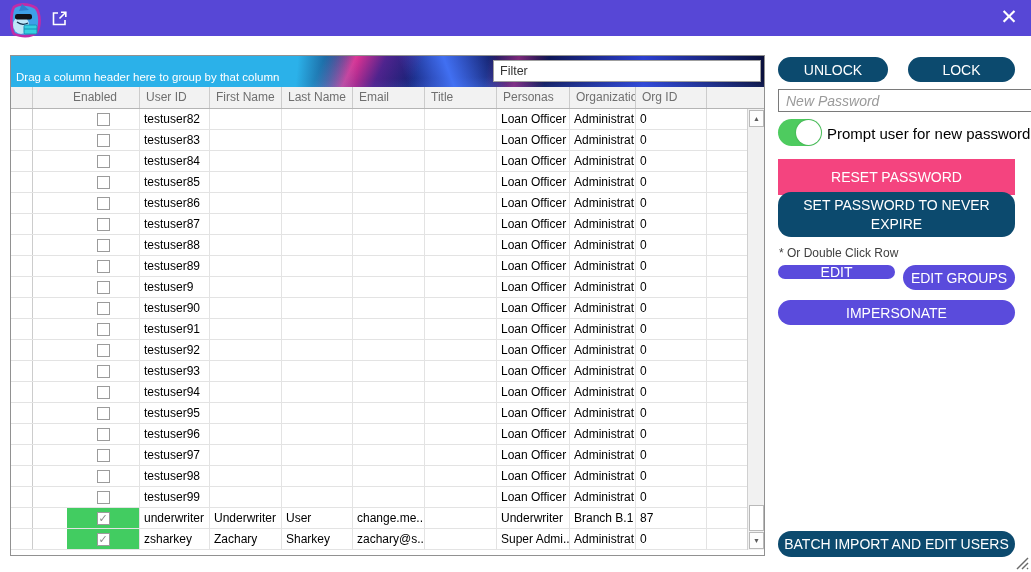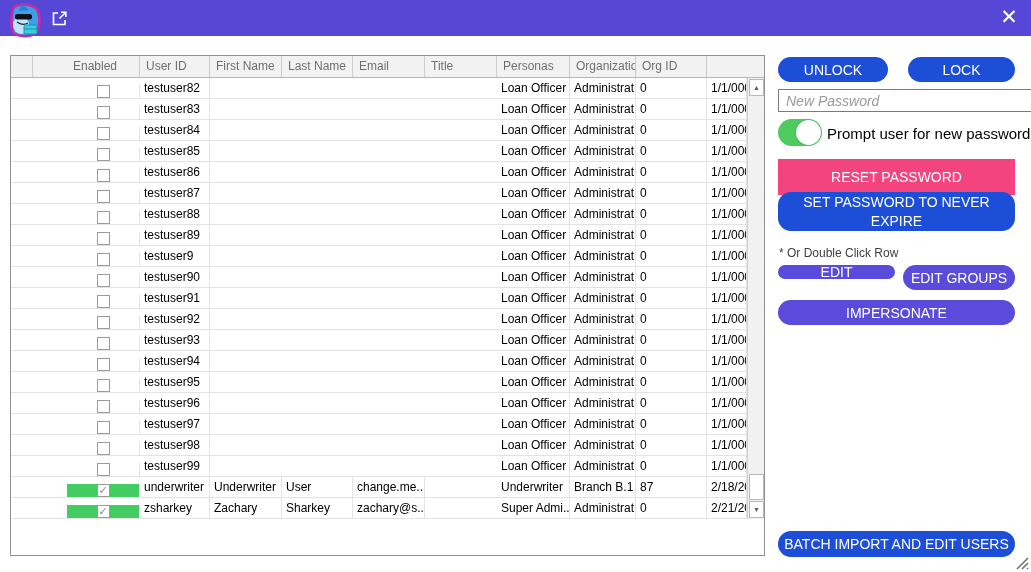--- a/index.html
+++ b/index.html
@@ -49,21 +49,21 @@
   .col-email    { width:72px; flex:none; }
   .col-title    { width:72px; flex:none; }
   .col-personas { width:73px; flex:none; }
   .col-org      { width:66px; flex:none; }
   .col-orgid    { width:71px; flex:none; }
   .col-login    { flex:1;margin-top:26px; }
   .col-scroll   { width:17px; flex:none; border-right:none; }
 
   .rows-viewport { position:relative; height:441px; }
   .rows { width:736px; }
-  .grow { display:flex; height:21px; border-bottom:1px solid #e3e3e3; background:#fff;align-items:flex-end; }
+  .grow { display:flex; height:21px; border-bottom:1px solid #e3e3e3; background:#fff; }
   .gcell { border-right:1px solid #e3e3e3; font-size:12px; color:#000; line-height:20px;
            padding:0 4px; white-space:nowrap; overflow:hidden; }
   .gcell.col-ind { border-right:1px solid #cccccc; }
   .cell-enabled { display:flex; align-items:center; justify-content:center; padding:0; }
   .cell-enabled.on { background:#42cc61; }
   .checkbox { width:13px; height:13px; border:1px solid #9b9b9b; background:#fff;
               display:flex; align-items:center; justify-content:center; cursor:pointer; }
   .check { font-size:11px; line-height:11px; color:#8a8a8a; }
 
   
@@ -71,36 +71,36 @@
   .sb-btn { position:absolute; left:1px; width:15px; height:17px; background:#fdfdfd; border:1px solid #b9b9b9;
             display:flex; align-items:center; justify-content:center; font-size:7px; color:#5a5a5a; cursor:pointer; }
   .sb-up { top:1px; }
   .sb-down { bottom:1px; }
   .sb-thumb { position:absolute; left:1px; bottom:19px; width:15px; height:26px; background:#ffffff;
               border:1px solid #b9b9b9; cursor:grab; }
 
   
   .btn { position:absolute; border:none; color:#fff; font-size:14px; font-family:"Liberation Sans", sans-serif;
          display:flex; align-items:center; justify-content:center; cursor:pointer; text-align:center; }
-  .btn-blue   { background:#1d4ed8; }
+  .btn-blue   { background:#0c4a6e; }
   .btn-pink   { background:#f4447f; }
   .btn-purple { background:#5a4bdc; }
 
   .b-unlock { left:778px; top:57px;  width:110px; height:25px; border-radius:13px; }
   .b-lock   { left:908px; top:57px;  width:107px; height:25px; border-radius:13px; }
   .new-pass { position:absolute; left:778px; top:89px; width:272px; height:23px; border:1px solid #7a7a7a;
               padding:0 7px; font-size:14px; font-family:"Liberation Sans", sans-serif; }
   .new-pass::placeholder { color:#9a9a9a; font-style:italic; opacity:1; }
   .toggle { position:absolute; left:778px; top:119px; width:44px; height:27px; border-radius:14px;
             background:#4ecb5f; cursor:pointer; }
   .knob { position:absolute; right:1px; top:1px; width:25px; height:25px; border-radius:50%;
           background:#ffffff; box-shadow:0 0 2px rgba(0,0,0,0.25); }
   .toggle-label { position:absolute; left:827px; top:125px; font-size:15px; color:#000; }
   .b-reset  { left:778px; top:159px; width:237px; height:36px; border-radius:0; }
-  .b-expire { left:778px; top:192px; width:237px; height:39px; border-radius:13px; line-height:1.3; padding:12px 24px; }
+  .b-expire { left:778px; top:192px; width:237px; height:45px; border-radius:13px; line-height:1.3; padding:12px 24px; }
   .dbl-hint { position:absolute; left:779px; top:246px; font-size:12px; color:#404040; }
   .b-edit   { left:778px; top:265px; width:117px; height:14px; border-radius:13px; }
   .b-groups { left:903px; top:265px; width:112px; height:25px; border-radius:13px; }
   .b-imp    { left:778px; top:300px; width:237px; height:25px; border-radius:13px; }
   .b-batch  { left:778px; top:531px; width:237px; height:26px; border-radius:13px; }
 
   .resize-grip { position:absolute; right:2px; bottom:2px; width:13px; height:13px; cursor:nwse-resize; }
 </style>
 </head>
 <body>
@@ -118,20 +118,24 @@
   </svg>
   <svg class="ext-icon" viewBox="0 0 19 19" fill="none" stroke="#ffffff" stroke-width="1.6">
     <path d="M8 4 H3.5 V15.5 H15 V11"></path>
     <path d="M11 3.2 H15.8 V8"></path>
     <path d="M15.8 3.2 L9.5 9.5"></path>
   </svg>
   <div class="close-btn">✕</div>
 </div>
 
 <div class="grid">
+  <div class="group-panel">
+    <div class="group-hint">Drag a column header here to group by that column</div>
+    <input class="filter-input" type="text" placeholder="Filter" style="">
+  </div>
 
   <div class="header-row">
     <div class="hcell col-ind"></div>
     <div id="header-cells" style="display:contents"><div class="hcell col-enabled">Enabled</div><div class="hcell col-userid">User ID</div><div class="hcell col-first">First Name</div><div class="hcell col-last">Last Name</div><div class="hcell col-email">Email</div><div class="hcell col-title">Title</div><div class="hcell col-personas">Personas</div><div class="hcell col-org">Organization</div><div class="hcell col-orgid">Org ID</div><div class="hcell col-login">Last Login</div></div>
     <div class="hcell col-scroll"></div>
   </div>
 
   <div class="rows-viewport">
     <div class="rows" id="rows">
         <div class="grow">

